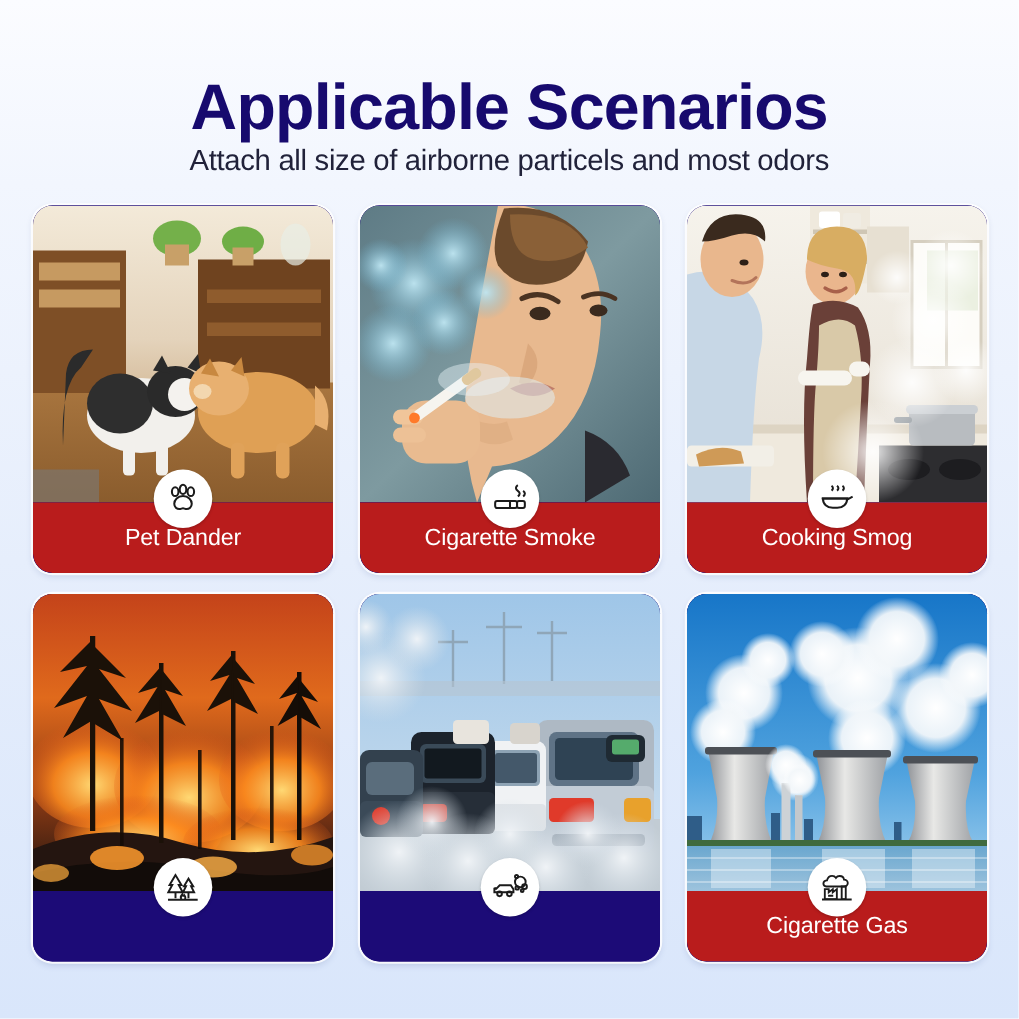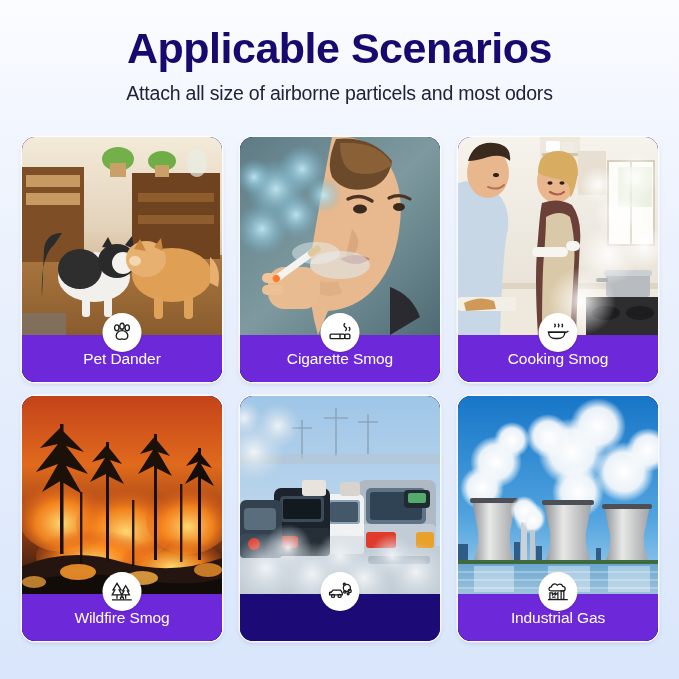--- a/index.html
+++ b/index.html
@@ -21,24 +21,24 @@
     text-align: center;
     padding-top: 24px;
   }
 
   .page-title {
     font-size: 43px;
     font-weight: bold;
     color: #170a6e;
     letter-spacing: -0.5px;
     line-height: 1.12;
+    margin-top: 24px;
   }
 
   .page-subtitle {
-    margin-top: 10px;
     font-size: 19.5px;
     color: #21223a;
     font-weight: normal;
     letter-spacing: -0.2px;
   }
 
   
   .grid {
     position: absolute;
     left: 22px;
@@ -78,21 +78,21 @@
   }
 
   .card-photo svg { display: block; width: 200px; height: 198px; }
 
   .card-label {
     position: absolute;
     left: 0;
     bottom: 0;
     width: 200px;
     height: 47px;
-    background: #6d28d9;
+    background: #b91c1c;
     color: #ffffff;
     display: flex;
     align-items: center;
     justify-content: center;
     font-size: 15.5px;
     font-weight: normal;
     letter-spacing: -0.1px;
     border-bottom-left-radius: 13px;
     border-bottom-right-radius: 13px;
   }
@@ -223,21 +223,21 @@
           <circle cx="36" cy="52" r="30" fill="url(#smokepuff)"></circle>
           <circle cx="62" cy="32" r="24" fill="url(#smokepuff)"></circle>
           <circle cx="22" cy="92" r="26" fill="url(#smokepuff)"></circle>
           <circle cx="56" cy="78" r="22" fill="url(#smokepuff)"></circle>
           <circle cx="84" cy="58" r="18" fill="url(#smokepuff)"></circle>
           <circle cx="14" cy="40" r="18" fill="url(#smokepuff)"></circle>
           <ellipse cx="100" cy="128" rx="30" ry="14" fill="#dfeef4" opacity="0.55"></ellipse>
           <ellipse cx="76" cy="116" rx="24" ry="11" fill="#e8f4f8" opacity="0.45"></ellipse>
         </svg>
       </div>
-      <div class="card-label">Cigarette Smog</div>
+      <div class="card-label">Cigarette Smoke</div>
     </div>
     <div class="badge">
       <svg viewBox="0 0 24 24" fill="none" stroke="#1b1b1b" stroke-width="1.3">
         <rect x="2.5" y="13.5" width="14" height="4.4" rx="1.2"></rect>
         <rect x="16.5" y="13.5" width="5" height="4.4" rx="1.2"></rect>
         <line x1="12" y1="13.5" x2="12" y2="17.9"></line>
         <path d="M17 10.5c1.6-1 1.6-2.6 0-3.6s-1.6-2.6 0-3.6"></path>
         <path d="M20.4 10.5c1.5-1 1.5-2.6 0-3.6"></path>
       </svg>
     </div>
@@ -364,21 +364,20 @@
             <rect x="58" y="96" width="2.4" height="72"></rect>
             <rect x="110" y="104" width="2.4" height="66"></rect>
             <rect x="158" y="88" width="2.4" height="78"></rect>
           </g>
           <ellipse cx="56" cy="176" rx="18" ry="8" fill="#ff9b2e" opacity="0.85"></ellipse>
           <ellipse cx="120" cy="182" rx="16" ry="7" fill="#ffb247" opacity="0.8"></ellipse>
           <ellipse cx="186" cy="174" rx="14" ry="7" fill="#ff9b2e" opacity="0.75"></ellipse>
           <ellipse cx="12" cy="186" rx="12" ry="6" fill="#ffae3e" opacity="0.7"></ellipse>
         </svg>
       </div>
-      <div class="card-label">Wildfire Smog</div>
     </div>
     <div class="badge">
       <svg viewBox="0 0 24 24" fill="none" stroke="#1b1b1b" stroke-width="1.25">
         <path d="M7.2 4.2 L3.4 10.5h1.7L2.6 15.2h9.2L9.3 10.5H11z"></path>
         <line x1="7.2" y1="15.2" x2="7.2" y2="19"></line>
         <path d="M15.5 6.5 L12.6 11.4h1.3l-1.9 3.8h7.1l-1.9-3.8h1.3z"></path>
         <line x1="15.5" y1="15.2" x2="15.5" y2="19"></line>
         <path d="M11 19.6c-.9-1.2-.3-2.2.5-3 .2 1 .9 1.2 1.3.5.8 1 1 2 .2 2.5"></path>
         <line x1="2.4" y1="20" x2="21.4" y2="20"></line>
       </svg>
@@ -529,21 +528,21 @@
             <rect x="90" y="170" width="42" height="26"></rect>
             <rect x="150" y="170" width="42" height="26"></rect>
           </g>
           <g opacity="0.35" stroke="#ffffff" stroke-width="1.4">
             <line x1="0" y1="176" x2="200" y2="176"></line>
             <line x1="0" y1="184" x2="200" y2="184"></line>
             <line x1="0" y1="192" x2="200" y2="192"></line>
           </g>
         </svg>
       </div>
-      <div class="card-label">Industrial Gas</div>
+      <div class="card-label">Cigarette Gas</div>
     </div>
     <div class="badge">
       <svg viewBox="0 0 24 24" fill="none" stroke="#1b1b1b" stroke-width="1.2">
         <path d="M5.6 7.6c-1.3 0-2.3.9-2.3 2 0 1 .8 1.8 1.9 1.9h11.2c1.4 0 2.5-1 2.5-2.2 0-1.2-1-2.2-2.4-2.2-.2-1.3-1.4-2.3-2.8-2.3-1 0-1.9.5-2.4 1.2-.5-.8-1.4-1.3-2.4-1.3-1.6 0-2.9 1.2-3.3 2.9z"></path>
         <path d="M4.2 19.6V13.2h2.5v2.1l2.6-2.1v2.1l2.6-2.1v6.4z"></path>
         <path d="M15 19.6v-8.1h2.6v8.1z"></path>
         <line x1="2.4" y1="19.8" x2="21.4" y2="19.8"></line>
         <line x1="6.3" y1="17.4" x2="9.6" y2="17.4"></line>
       </svg>
     </div>

